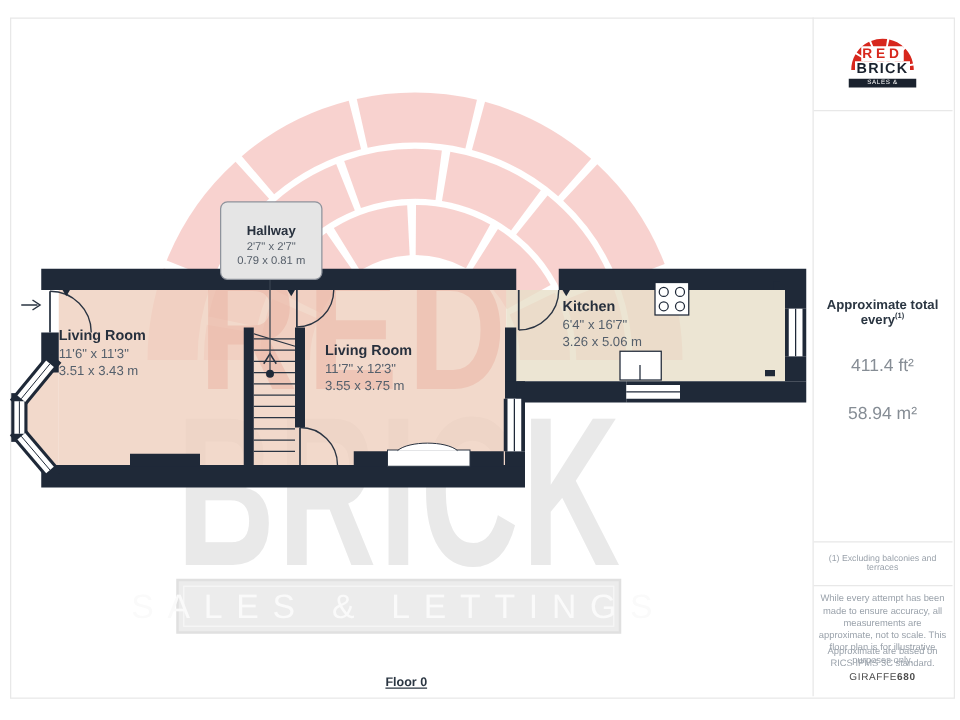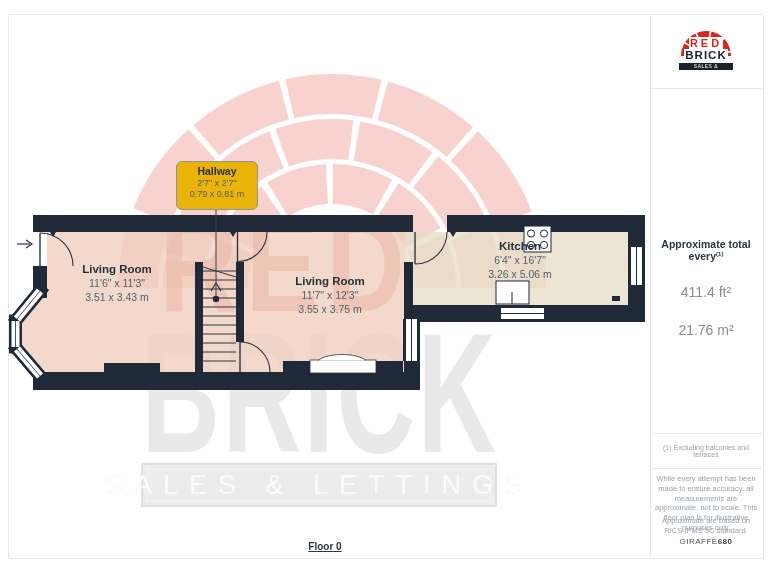--- a/index.html
+++ b/index.html
@@ -28,29 +28,29 @@
   .footnote{left:653px;top:444px;width:106px;text-align:center;font-size:7px;color:#9aa2ab;}
   .disc{left:655px;width:102px;text-align:center;font-size:7.5px;line-height:1.3;color:#9aa2ab;}
   .disc1{top:474px;} .disc2{top:516px;}
   .giraffe{left:651px;top:537px;width:110px;text-align:center;font-size:8px;color:#4c4c4c;
            letter-spacing:0.5px;}
   .giraffe b{font-weight:800;}
   
   .floor-label{left:255px;top:541px;width:140px;text-align:center;font-size:10px;
                font-weight:bold;color:#2b3642;text-decoration:underline;}
   
-  .room-label{text-align:center;z-index:4;}
+  .room-label{z-index:4;}
   .room-name{font-size:11.5px;font-weight:bold;color:#27303d;}
   .room-dim{font-size:10.5px;color:#545f6b;margin-top:2px;}
   .lbl-living1{left:47px;top:263px;width:140px;}
   .lbl-living2{left:260px;top:275px;width:140px;}
   .lbl-kitchen{left:450px;top:240px;width:140px;}
   
-  .callout{left:176px;top:161px;width:80px;height:44px;background:#eab308;border:1px solid #8e939c;
-           border-radius:6px;text-align:center;padding-top:3px;z-index:4;}
+  .callout{left:176px;top:161px;width:80px;height:44px;background:#e5e5e5;border:1px solid #8e939c;
+           border-radius:6px;text-align:center;padding-top:17px;z-index:4;}
   .callout .room-name{font-size:10.5px;}
   .callout .room-dim{font-size:9px;margin-top:1px;color:#555e69;}
   svg{position:absolute;left:0;top:0;}
   .z1{z-index:1;} .z2{z-index:2;}
 </style>
 </head>
 <body>
 
 <svg class="z1" width="768" height="576" viewBox="0 0 768 576">
   <g fill="none" stroke="rgba(232,116,106,0.32)">
@@ -229,21 +229,21 @@
   <div class="abs logo-red"><span>RED</span></div>
   <div class="abs logo-brick"><span>BRICK</span></div>
   <div class="abs logo-banner">SALES &amp; LETTINGS</div>
 </div>
 
 <div class="abs hline" style="top:88px"></div>
 
 <div class="abs area">
   <div class="area-title"><span>Approximate total every</span><sup>(1)</sup></div>
   <div class="area-val">411.4 ft²</div>
-  <div class="area-val">21.76 m²</div>
+  <div class="area-val">58.94 m²</div>
 </div>
 
 <div class="abs hline" style="top:433px"></div>
 <div class="abs footnote">(1) Excluding balconies and terraces</div>
 <div class="abs hline" style="top:468px"></div>
 
 <div class="abs disc disc1">While every attempt has been made to ensure accuracy, all measurements are approximate, not to scale. This floor plan is for illustrative purposes only.</div>
 <div class="abs disc disc2">Approximate are based on RICS IPMS 3C standard.</div>
 <div class="abs giraffe"><span>GIRAFFE</span><b>680</b></div>
 

